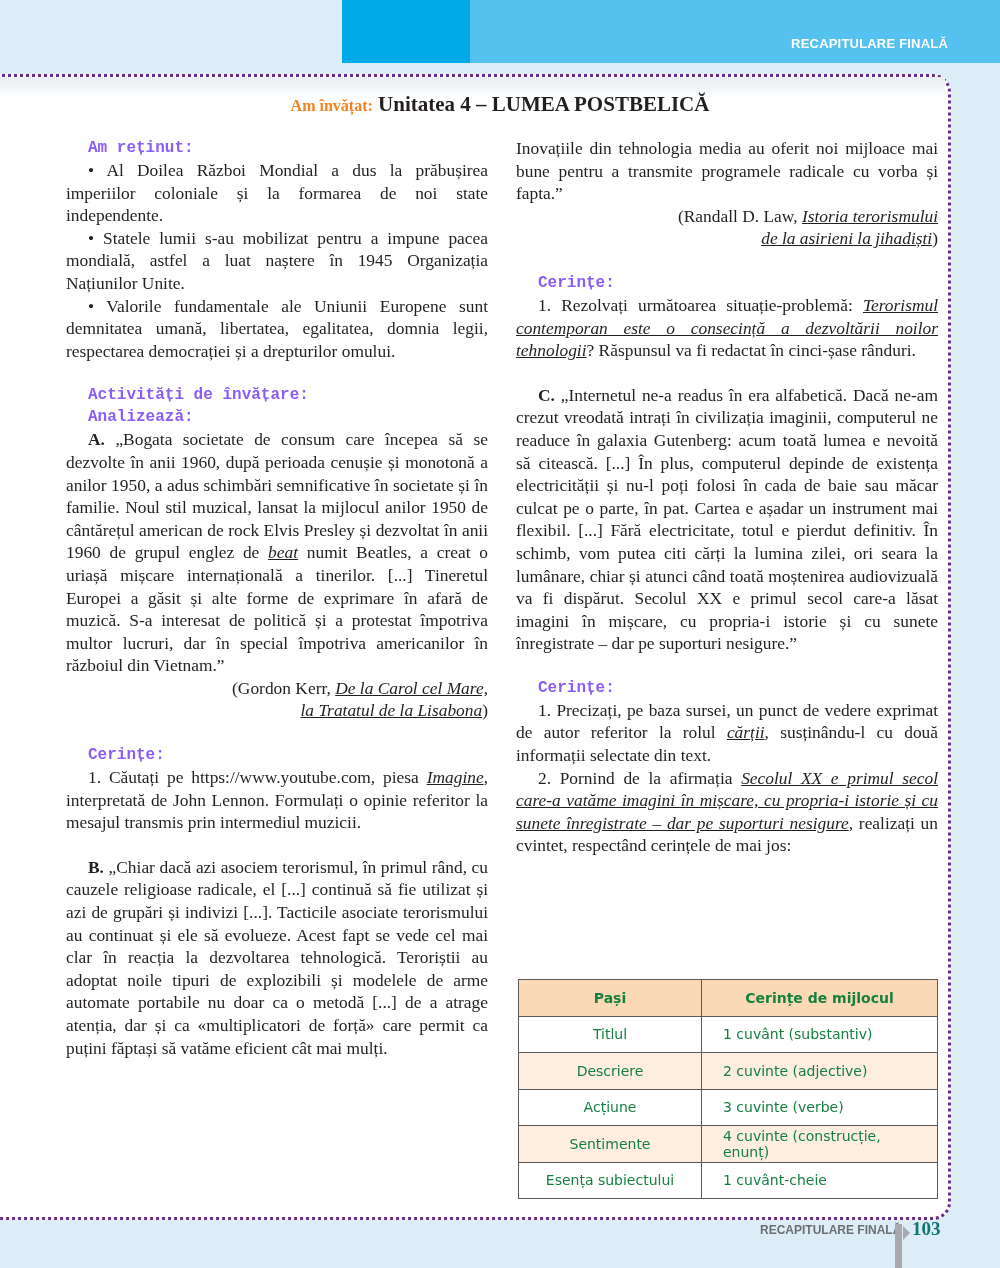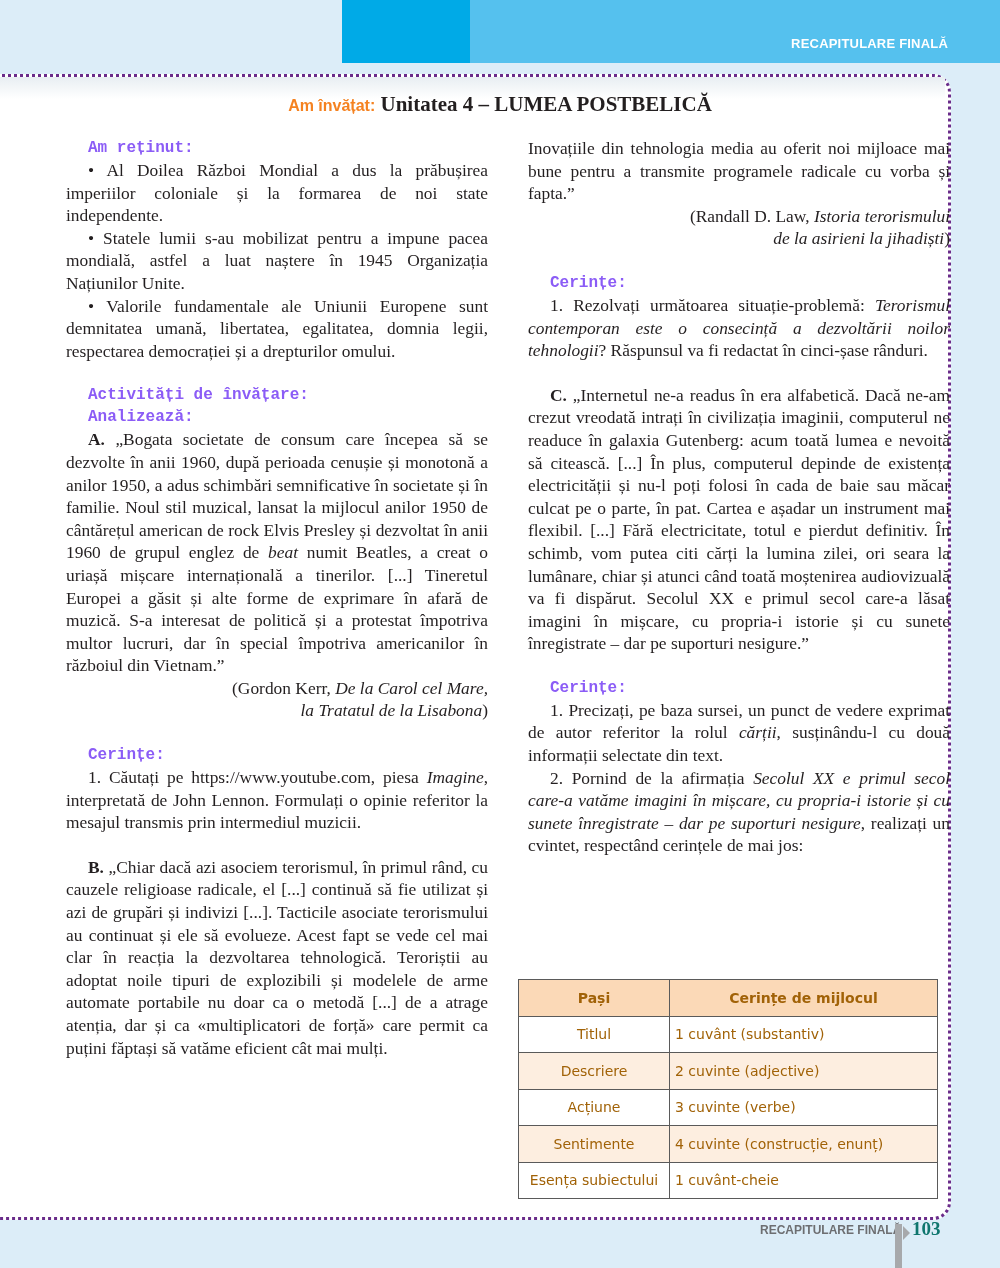--- a/index.html
+++ b/index.html
@@ -26,45 +26,45 @@
   }
   .panel-shade {
     position: absolute; left: 0; top: 77px; width: 945px; height: 22px;
     background: linear-gradient(#e8eef2, #ffffff);
   }
   .title {
     position: absolute; left: 0; top: 92px; width: 1000px; text-align: center;
     font-size: 21px; font-weight: bold;
     font-family: "Liberation Serif", serif;
   }
-  .title .lead { color: #f58220; font-family: Liberation Sans, sans-serif; font-size: 16px; }
+  .title .lead { color: #f58220; font-family: Liberation Serif, serif; font-size: 16px; }
   .col {
     position: absolute; top: 137px; width: 422px;
     font-family: "Liberation Serif", serif; font-size: 17.4px; line-height: 22.6px;
     text-align: justify;
   }
   .col-left { left: 66px; }
-  .col-right { left: 516px; margin-left: 12px; }
+  .col-right { left: 516px; }
   .h-orange {
     color: #8b5cf6; font-family: Liberation Mono, monospace; font-weight: bold;
     font-size: 16px; padding-left: 22px; line-height: 22px;
   }
   p { margin: 0; }
   .ind { text-indent: 22px; }
   .src { text-align: right; }
   .gap { height: 22px; }
-  i { font-style: italic; }
+  i { font-style: italic; text-decoration: underline; }
   b.letter { font-weight: bold; }
   table.cv {
     position: absolute; left: 518px; top: 979px; width: 420px;
     border-collapse: collapse; font-family: "DejaVu Sans", sans-serif; font-size: 14px;
   }
   table.cv td, table.cv th {
-    border: 1px solid #5a5a5a; height: 35.5px; padding: 0 5px; text-align: left;
-    font-weight: normal; color: #a16207;
+    border: 1px solid #5a5a5a; height: 35.5px; padding: 0 21px; text-align: left;
+    font-weight: normal; color: #15803d;
   }
   table.cv th { background: #fbd9b7; font-weight: bold; text-align: center; }
   table.cv tr.alt td { background: #fdeee0; }
   table.cv td.c1 { width: 140px; text-align: center; }
   .footer-label {
     position: absolute; left: 760px; top: 1223px;
     font-family: "Liberation Sans", sans-serif; font-size: 12px; font-weight: bold; color: #6d6e71;
   }
   .footer-bar { position: absolute; left: 895px; top: 1224px; width: 7px; height: 44px; background: #a7a9ac; }
   .footer-tri {

